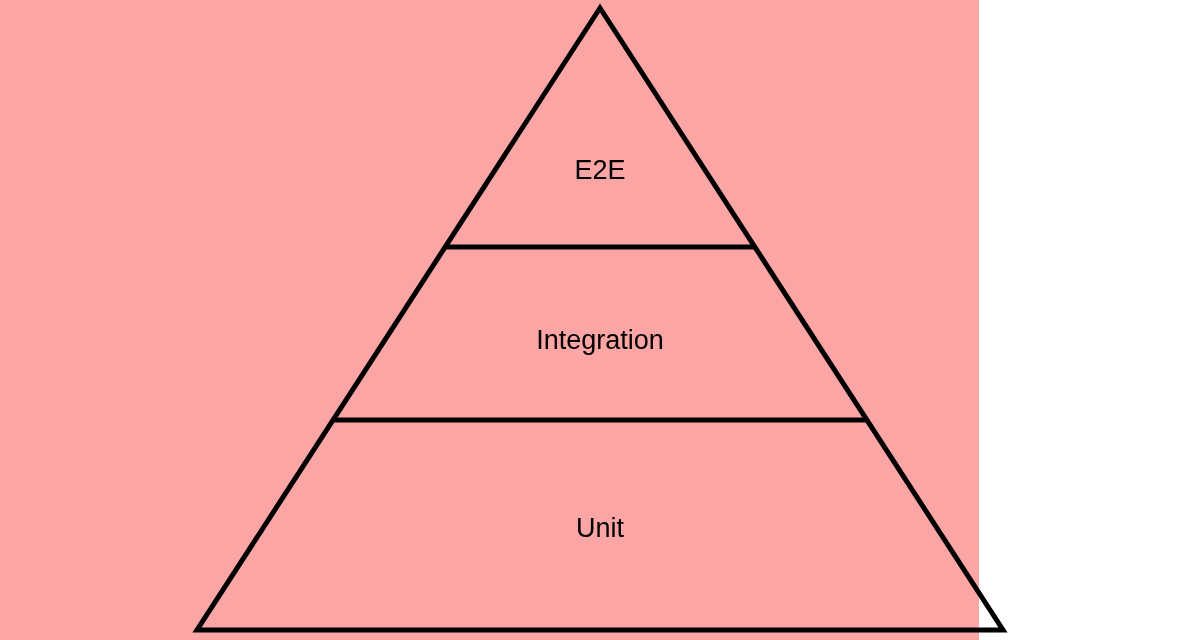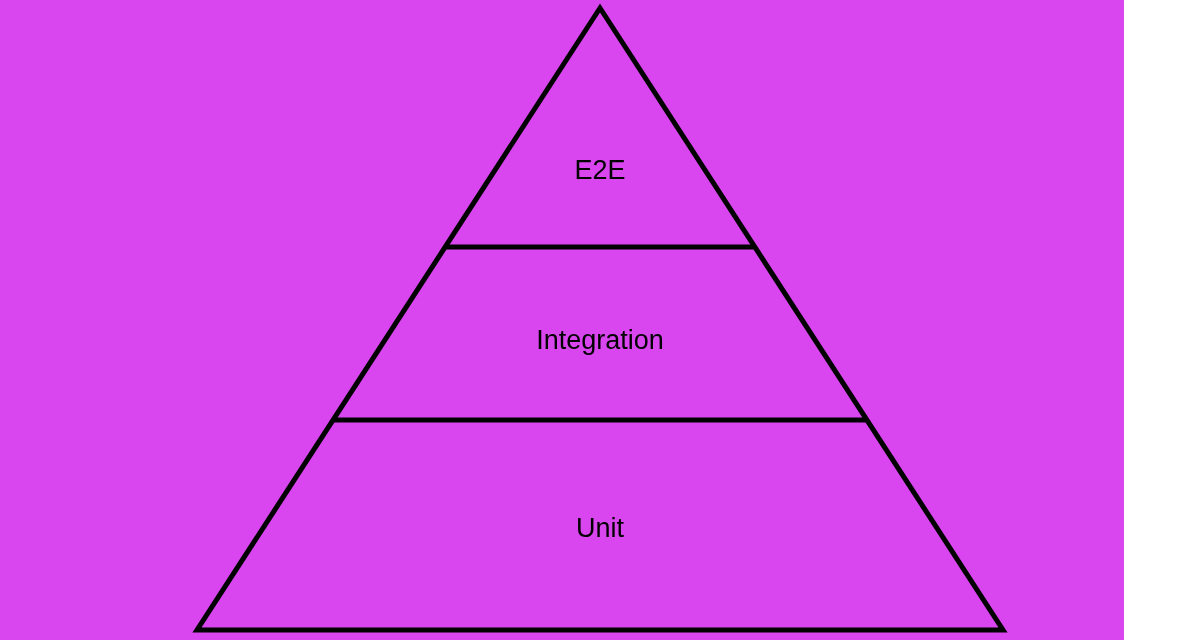--- a/index.html
+++ b/index.html
@@ -5,23 +5,23 @@
     * { margin: 0; padding: 0; box-sizing: border-box; }
     html, body {
       width: 1200px;
       height: 640px;
       background: #ffffff;
       overflow: hidden;
       font-family: "Liberation Sans", sans-serif;
     }
     .canvas {
       position: relative;
-      width: 1124px;
+      width: 979px;
       height: 640px;
-      background: #d946ef;
+      background: #fca5a5;
     }
     svg {
       display: block;
       width: 1200px;
       height: 640px;
     }
     .shape-stroke {
       fill: none;
       stroke: #000000;
       stroke-width: 5;

